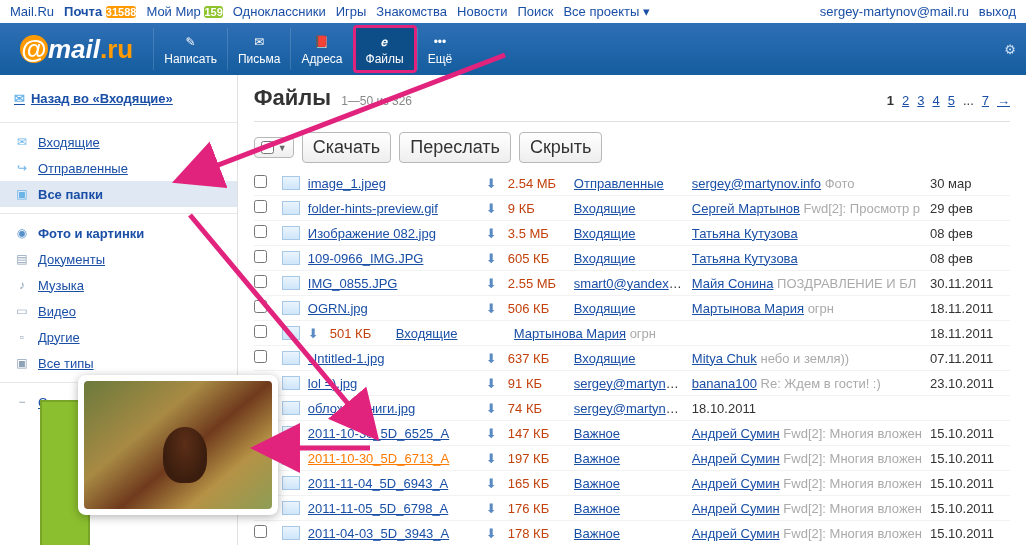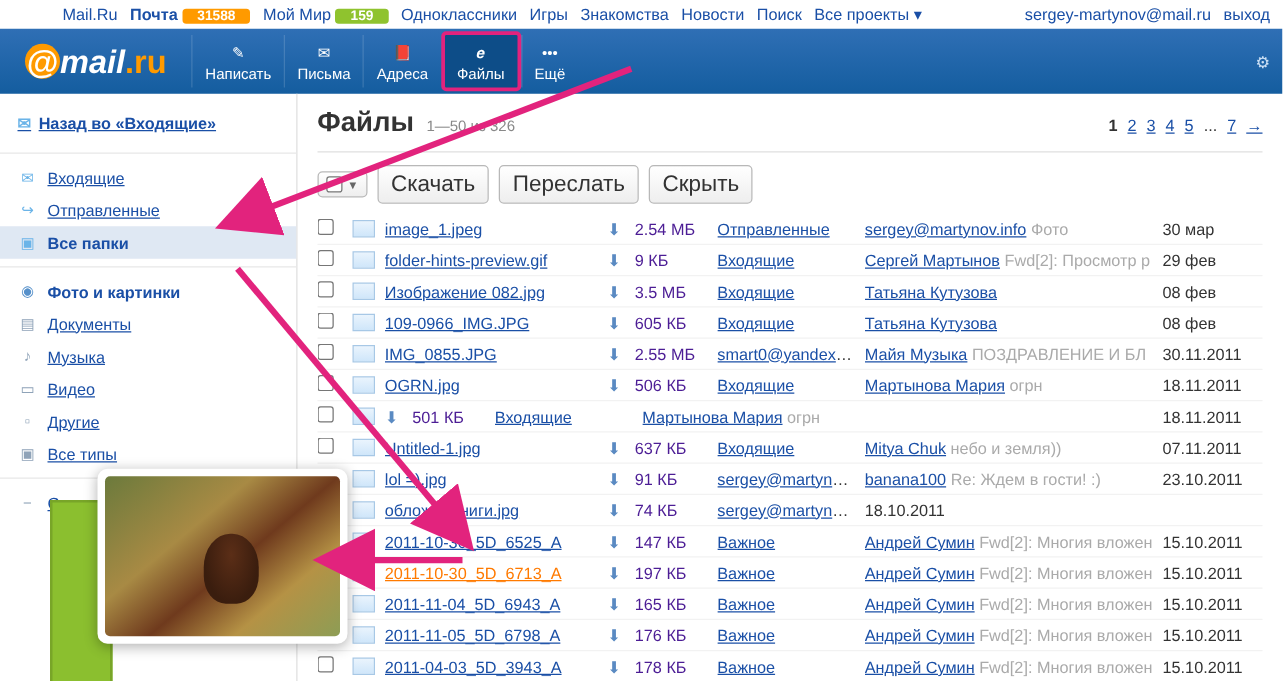--- a/index.html
+++ b/index.html
@@ -1,22 +1,22 @@
 <!DOCTYPE html>
 <html><head>
 <meta charset="utf-8">
 <style>
   * { box-sizing: border-box; margin: 0; padding: 0; }
   body { font-family: Arial, Helvetica, sans-serif; font-size: 13px; color: #333; width: 1026px; height: 545px; overflow: hidden; background: #fff; position: relative; }
   a { text-decoration: none; }
 
   
-  .topnav { display: flex; align-items: center; padding: 4px 10px; font-size: 13px; gap: 10px; margin-left: 40px; }
+  .topnav { display: flex; align-items: center; padding: 4px 10px; font-size: 13px; gap: 10px; }
   .topnav a { color: #1a4fa6; }
-  .topnav .badge { background: #ff9a00; color: #fff; font-weight: bold; border-radius: 3px; padding: 0 12px; font-size: 11px; }
+  .topnav .badge { background: #ff9a00; color: #fff; font-weight: bold; border-radius: 3px; padding: 0 0; font-size: 11px; }
   .topnav .badge.green { background: #8fc32e; }
   .topnav .spacer { flex: 1; }
   .topnav .active { font-weight: bold; }
 
   
   .header { background: linear-gradient(#2f6fb5, #145d9f); height: 52px; display: flex; align-items: center; padding: 0 10px; color: #fff; }
   .logo { font-size: 26px; font-weight: bold; font-style: italic; padding: 0 20px 0 10px; }
   .logo .at { background: #ff9a00; color: #fff; border-radius: 50%; width: 28px; height: 28px; display: inline-flex; align-items: center; justify-content: center; font-style: normal; }
   .logo .ru { color: #ff9a00; font-style: normal; }
   .h-tabs { display: flex; align-items: center; }
@@ -57,21 +57,21 @@
   .selectall input { margin-right: 4px; }
   .tbtn { border: 1px solid #b8b8b8; border-radius: 4px; padding: 4px 10px; background: linear-gradient(#fff,#eee); cursor: pointer; font-size: 18px; color: #333; }
 
   .filelist { width: 100%; }
   .row { display: flex; align-items: center; padding: 4px 0; border-bottom: 1px solid #f2f2f2; font-size: 13px; gap: 8px; }
   .row .cb { width: 20px; }
   .row .type { width: 18px; height: 14px; border: 1px solid #a7c8e6; background: linear-gradient(#eaf4fd,#cfe6fa); display: inline-block; }
   .row .name { flex: 0 0 170px; overflow: hidden; white-space: nowrap; text-overflow: ellipsis; }
   .row .name a { color: #1a4fa6; text-decoration: underline; }
   .row .dl { width: 14px; color: #5a8ac2; }
-  .row .size { width: 58px; color: #4c1d95; }
+  .row .size { width: 58px; color: #c2410c; }
   .row .folder { width: 110px; overflow: hidden; white-space: nowrap; text-overflow: ellipsis; }
   .row .folder a { color: #1a4fa6; text-decoration: underline; }
   .row .from { flex: 1; overflow: hidden; white-space: nowrap; text-overflow: ellipsis; }
   .row .from .sender { color: #1a4fa6; text-decoration: underline; }
   .row .from .subj { color: #aaa; }
   .row .date { width: 80px; text-align: left; color: #333; }
   .row.highlight .name a { color: #ff7a00; }
 
   
   .preview { position: absolute; left: 78px; top: 375px; width: 200px; height: 140px; border-radius: 8px; background: #fff; box-shadow: 0 2px 10px rgba(0,0,0,0.3); padding: 6px; }
@@ -265,21 +265,21 @@
           <span class="from"><a class="sender">Татьяна Кутузова</a> <span class="subj"></span></span>
           <span class="date">08 фев</span>
         </div>
         <div class="row">
           <span class="cb"><input type="checkbox" style=""></span>
           <span class="type"></span>
           <span class="name"><a>IMG_0855.JPG</a></span>
           <span class="dl">⬇</span>
           <span class="size">2.55 МБ</span>
           <span class="folder"><a>smart0@yandex.ru</a></span>
-          <span class="from"><a class="sender">Майя Музыка</a> <span class="subj">ПОЗДРАВЛЕНИЕ И БЛ</span></span>
+          <span class="from"><a class="sender">Майя Сонина</a> <span class="subj">ПОЗДРАВЛЕНИЕ И БЛ</span></span>
           <span class="date">30.11.2011</span>
         </div>
         <div class="row">
           <span class="cb"><input type="checkbox" style=""></span>
           <span class="type"></span>
           <span class="name"><a>OGRN.jpg</a></span>
           <span class="dl">⬇</span>
           <span class="size">506 КБ</span>
           <span class="folder"><a>Входящие</a></span>
           <span class="from"><a class="sender">Мартынова Мария</a> <span class="subj">огрн</span></span>

